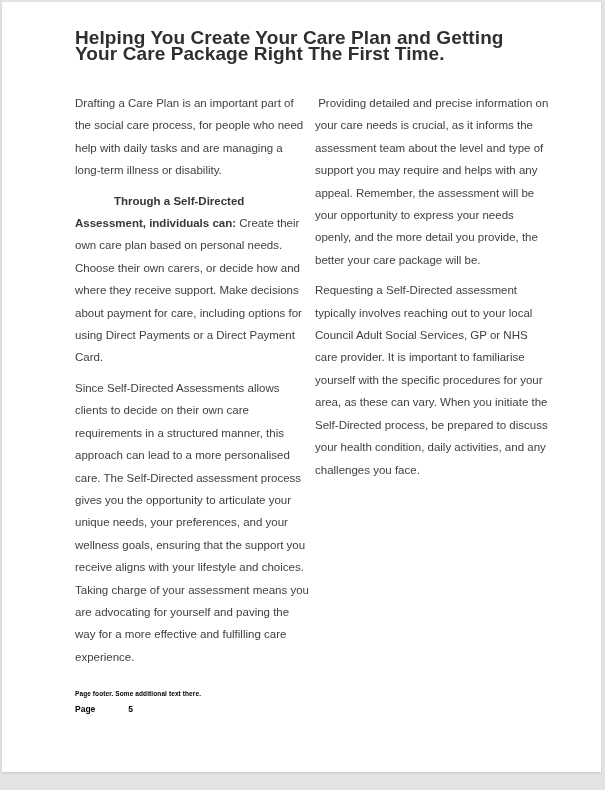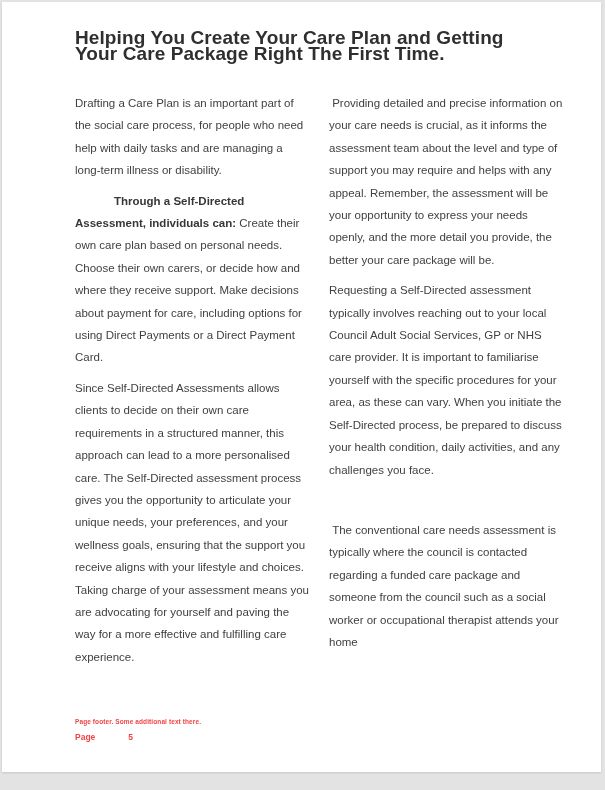--- a/index.html
+++ b/index.html
@@ -32,21 +32,21 @@
     margin: 0 0 30px 0;
     max-width: 482px;
     font-size: 19px;
     line-height: 16px;
     font-weight: 700;
     color: #2f2f2f;
     letter-spacing: 0.1px;
   }
   .columns {
     display: flex;
-    gap: 20px;
+    gap: 6px;
   }
   .col {
     width: 234px;
     flex: 0 0 234px;
   }
   .col p {
     margin: 0 0 8px 0;
     font-size: 11.5px;
     line-height: 22.4px;
     color: #3f3f3f;
@@ -56,22 +56,22 @@
     font-weight: 700;
     color: #373737;
     margin-left: 39px;
   }
   .gap-before {
     margin-top: 38px !important;
   }
   .footer {
     position: absolute;
     left: 73px;
-    top: 716px;
-    color: #ef4444;
+    top: 688px;
+    color: #000000;
   }
   .footer-note {
     font-size: 6.5px;
     font-weight: 700;
     letter-spacing: 0.1px;
   }
   .footer-page {
     margin-top: 7px;
     font-size: 8.5px;
     font-weight: 700;
@@ -95,21 +95,20 @@
 
         <div class="col">
           <p>Drafting a Care Plan is an important part of the social care process, for people who need help with daily tasks and are managing a long-term illness or disability.</p>
           <p><b>Through a Self-Directed Assessment, individuals can:</b><span> Create their own care plan based on personal needs. Choose their own carers, or decide how and where they receive support. Make decisions about payment for care, including options for using Direct Payments or a Direct Payment Card.</span></p>
           <p>Since Self-Directed Assessments allows clients to decide on their own care requirements in a structured manner, this approach can lead to a more personalised care. The Self-Directed assessment process gives you the opportunity to articulate your unique needs, your preferences, and your wellness goals, ensuring that the support you receive aligns with your lifestyle and choices. Taking charge of your assessment means you are advocating for yourself and paving the way for a more effective and fulfilling care experience.</p>
         </div>
 
         <div class="col">
           <p> Providing detailed and precise information on your care needs is crucial, as it informs the assessment team about the level and type of support you may require and helps with any appeal. Remember, the assessment will be your opportunity to express your needs openly, and the more detail you provide, the better your care package will be.</p>
           <p>Requesting a Self-Directed assessment typically involves reaching out to your local Council Adult Social Services, GP or NHS care provider. It is important to familiarise yourself with the specific procedures for your area, as these can vary. When you initiate the Self-Directed process, be prepared to discuss your health condition, daily activities, and any challenges you face.</p>
-          <p class="gap-before"> The conventional care needs assessment is typically where the council is contacted regarding a funded care package and someone from the council such as a social worker or occupational therapist attends your home</p>
         </div>
 
       </div>
     </div>
 
     <div class="footer">
       <div class="footer-note">Page footer. Some additional text there.</div>
       <div class="footer-page">
         <span>Page</span>
         <span class="pagenum">5</span>

